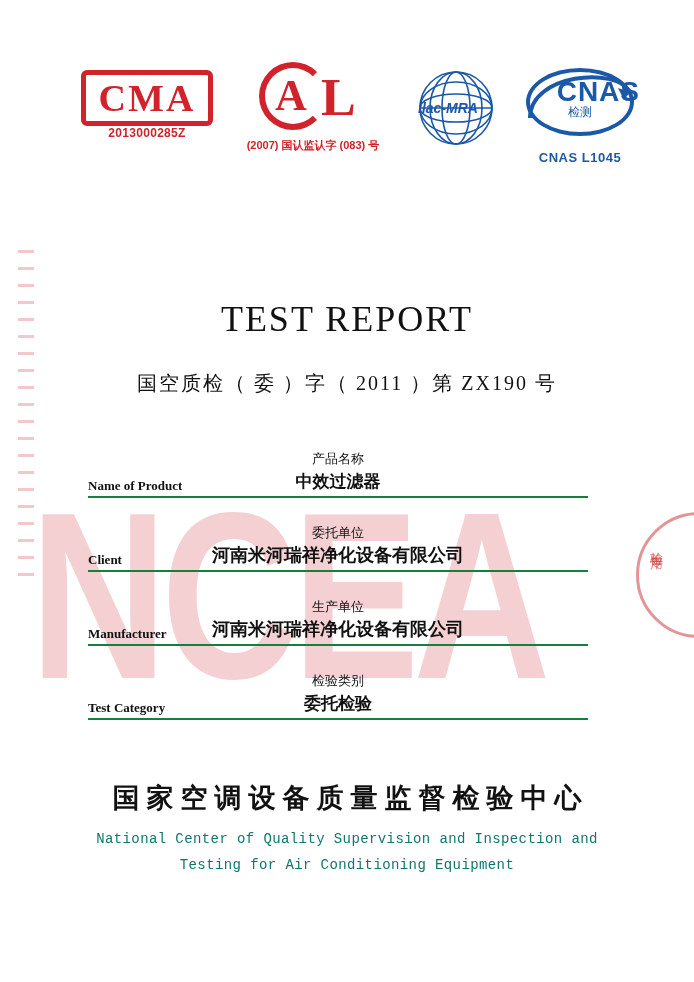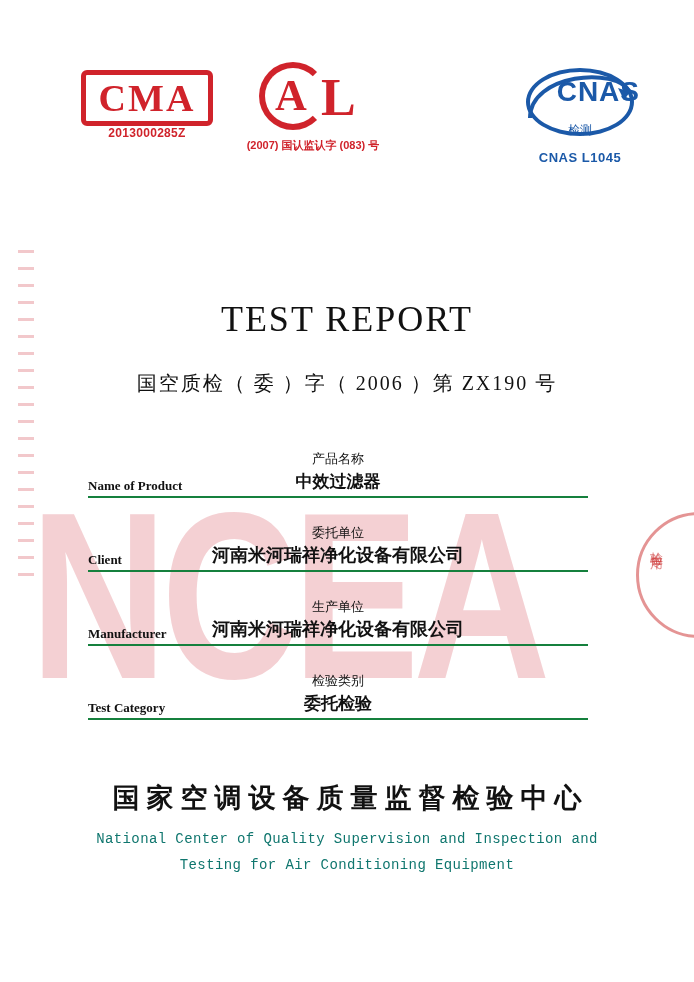--- a/index.html
+++ b/index.html
@@ -163,21 +163,21 @@
     left: 0; top: 14px; width: 120px;
     text-align: right;
     font-family: "Liberation Sans", sans-serif;
     font-weight: bold;
     font-size: 28px;
     color: #1b59a8;
     letter-spacing: 1px;
   }
   .cnas-sub {
     position: absolute;
-    left: 0; top: 60px; width: 120px;
+    left: 0; top: 42px; width: 120px;
     text-align: center;
     font-size: 12px;
     color: #1b59a8;
   }
   .cnas-code {
     margin-top: 4px;
     color: #1b59a8;
     font-family: "Liberation Sans", sans-serif;
     font-size: 13px;
     font-weight: bold;
@@ -370,38 +370,53 @@
 
     <div class="logo cal">
       <div class="cal-mark">
         <div class="cal-c"></div>
         <div class="cal-a">A</div>
         <div class="cal-l">L</div>
       </div>
       <div class="cal-code">(2007) 国认监认字 (083) 号</div>
     </div>
 
+    <div class="logo ilac">
+      <div class="ilac-mark">
+        <svg width="104" height="84" viewBox="0 0 104 84" aria-hidden="true">
+          <g fill="none" stroke="#1b59a8" stroke-width="1.6">
+            <ellipse cx="52" cy="42" rx="36" ry="36"></ellipse>
+            <ellipse cx="52" cy="42" rx="26" ry="36"></ellipse>
+            <ellipse cx="52" cy="42" rx="14" ry="36"></ellipse>
+            <ellipse cx="52" cy="42" rx="36" ry="26"></ellipse>
+            <ellipse cx="52" cy="42" rx="36" ry="14"></ellipse>
+            <line x1="16" y1="42" x2="88" y2="42"></line>
+          </g>
+        </svg>
+      </div>
+      <div class="ilac-text">ilac-MRA</div>
+    </div>
 
     <div class="logo cnas">
       <div class="cnas-mark">
         <div class="cnas-oval"></div>
         <svg width="120" height="84" viewBox="0 0 120 84" style="position:absolute;left:0;top:0" aria-hidden="true">
           <path d="M10 56 C 10 12, 96 4, 110 30" fill="none" stroke="#1b59a8" stroke-width="4"></path>
           <path d="M110 30 l -12 -4 l 6 12 z" fill="#1b59a8"></path>
         </svg>
         <div class="cnas-label">CNAS</div>
         <div class="cnas-sub">检测</div>
       </div>
       <div class="cnas-code">CNAS L1045</div>
     </div>
 
   </div>
 
   <div class="title-en">TEST  REPORT</div>
-  <div class="doc-no">国空质检（ 委 ）字（ 2006 ）第 ZX190 号</div>
+  <div class="doc-no">国空质检（ 委 ）字（ 2011 ）第 ZX190 号</div>
 
   <div class="fields">
 
     <div class="field">
       <div class="f-cn">产品名称</div>
       <div class="f-line">
         <span class="f-en">Name of Product</span>
         <span class="f-val">中效过滤器</span>
       </div>
     </div>

